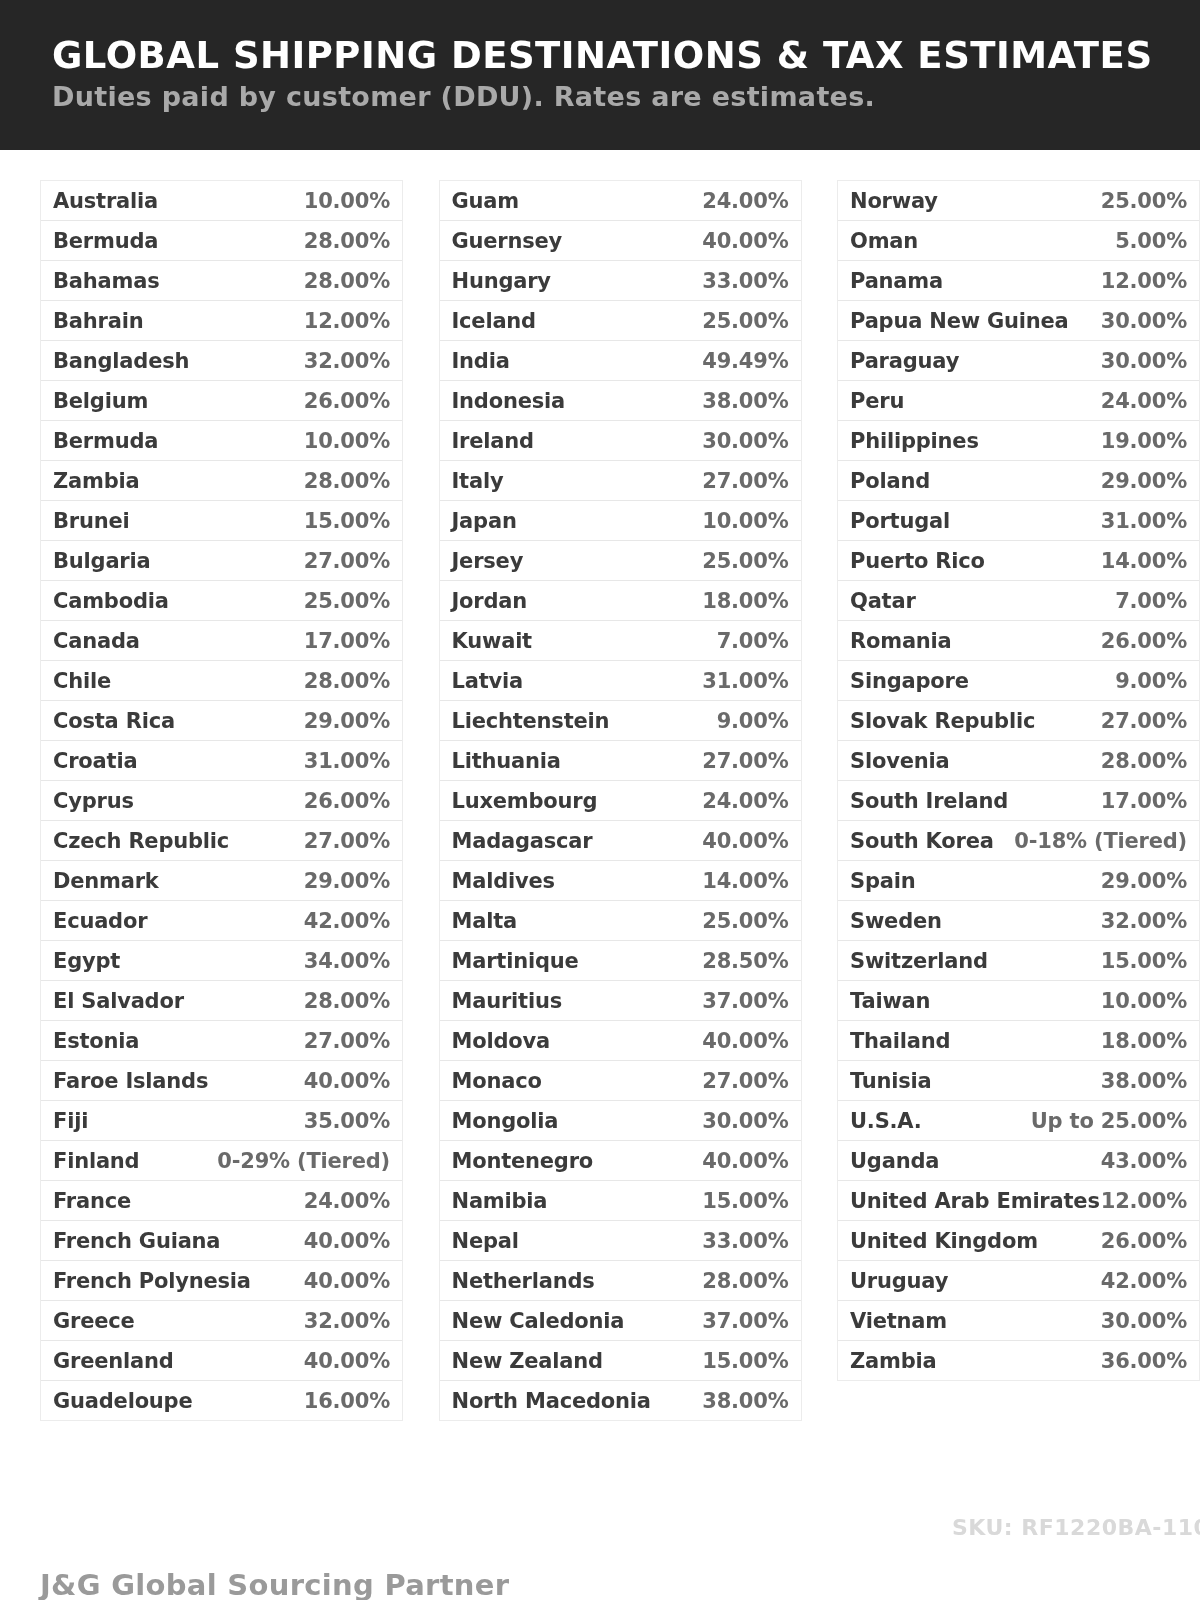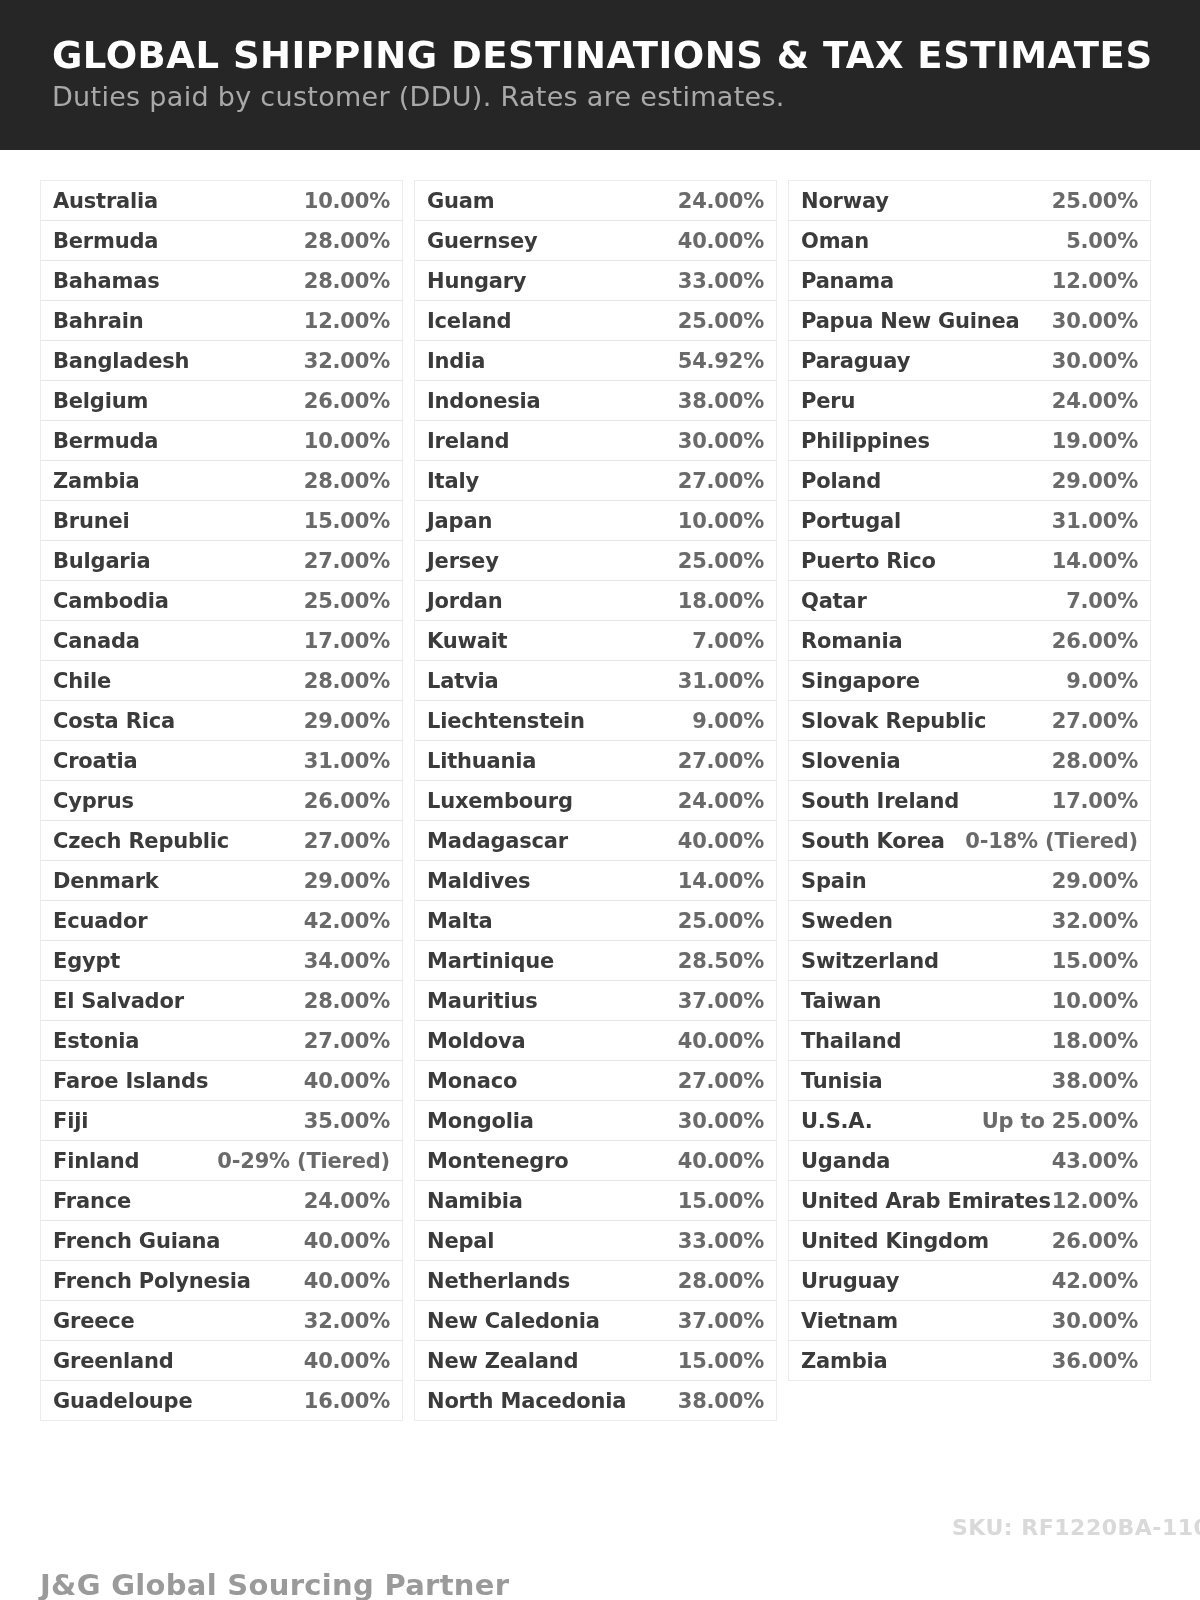--- a/index.html
+++ b/index.html
@@ -26,32 +26,33 @@
     color: #ffffff;
     font-size: 37px;
     font-weight: bold;
     letter-spacing: 0.5px;
     line-height: 1.2;
     white-space: nowrap;
   }
   .header .subtitle {
     color: #a9a9a9;
     font-size: 27px;
-    font-weight: normal;
+    font-weight: bold;
     letter-spacing: 0.3px;
     margin-top: 3px;
     white-space: nowrap;
   }
 
   
   .table-wrap {
     display: flex;
     gap: 11px;
     padding: 30px 0 0 40px;
     align-items: flex-start;
+    justify-content: space-between;
   }
   .col {
     width: 363px;
     box-sizing: border-box;
     border: 1px solid #ececec;
     background: #ffffff;
   }
   .row {
     height: 39px;
     box-sizing: content-box;
@@ -249,21 +250,21 @@
       <div class="row">
         <span class="country">Hungary</span>
         <span class="rate">33.00%</span>
       </div>
       <div class="row">
         <span class="country">Iceland</span>
         <span class="rate">25.00%</span>
       </div>
       <div class="row">
         <span class="country">India</span>
-        <span class="rate">54.92%</span>
+        <span class="rate">49.49%</span>
       </div>
       <div class="row">
         <span class="country">Indonesia</span>
         <span class="rate">38.00%</span>
       </div>
       <div class="row">
         <span class="country">Ireland</span>
         <span class="rate">30.00%</span>
       </div>
       <div class="row">

